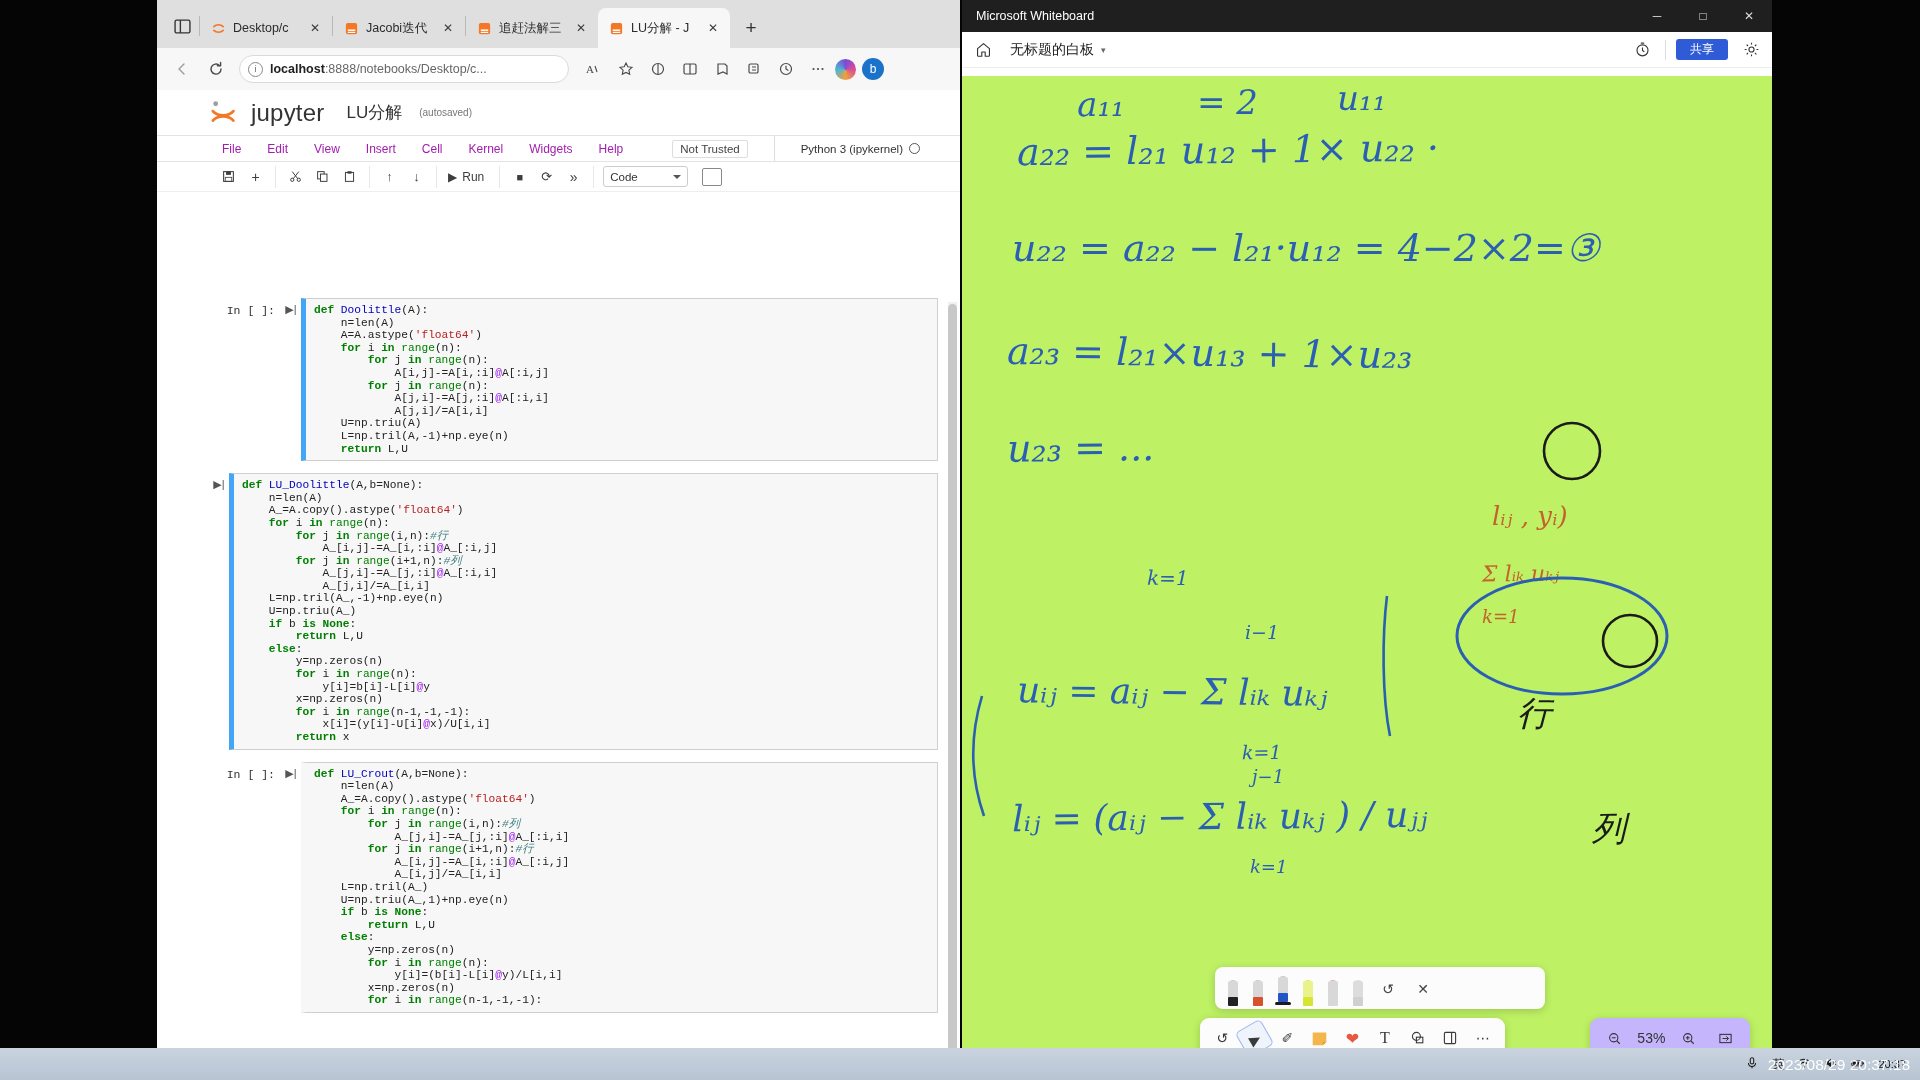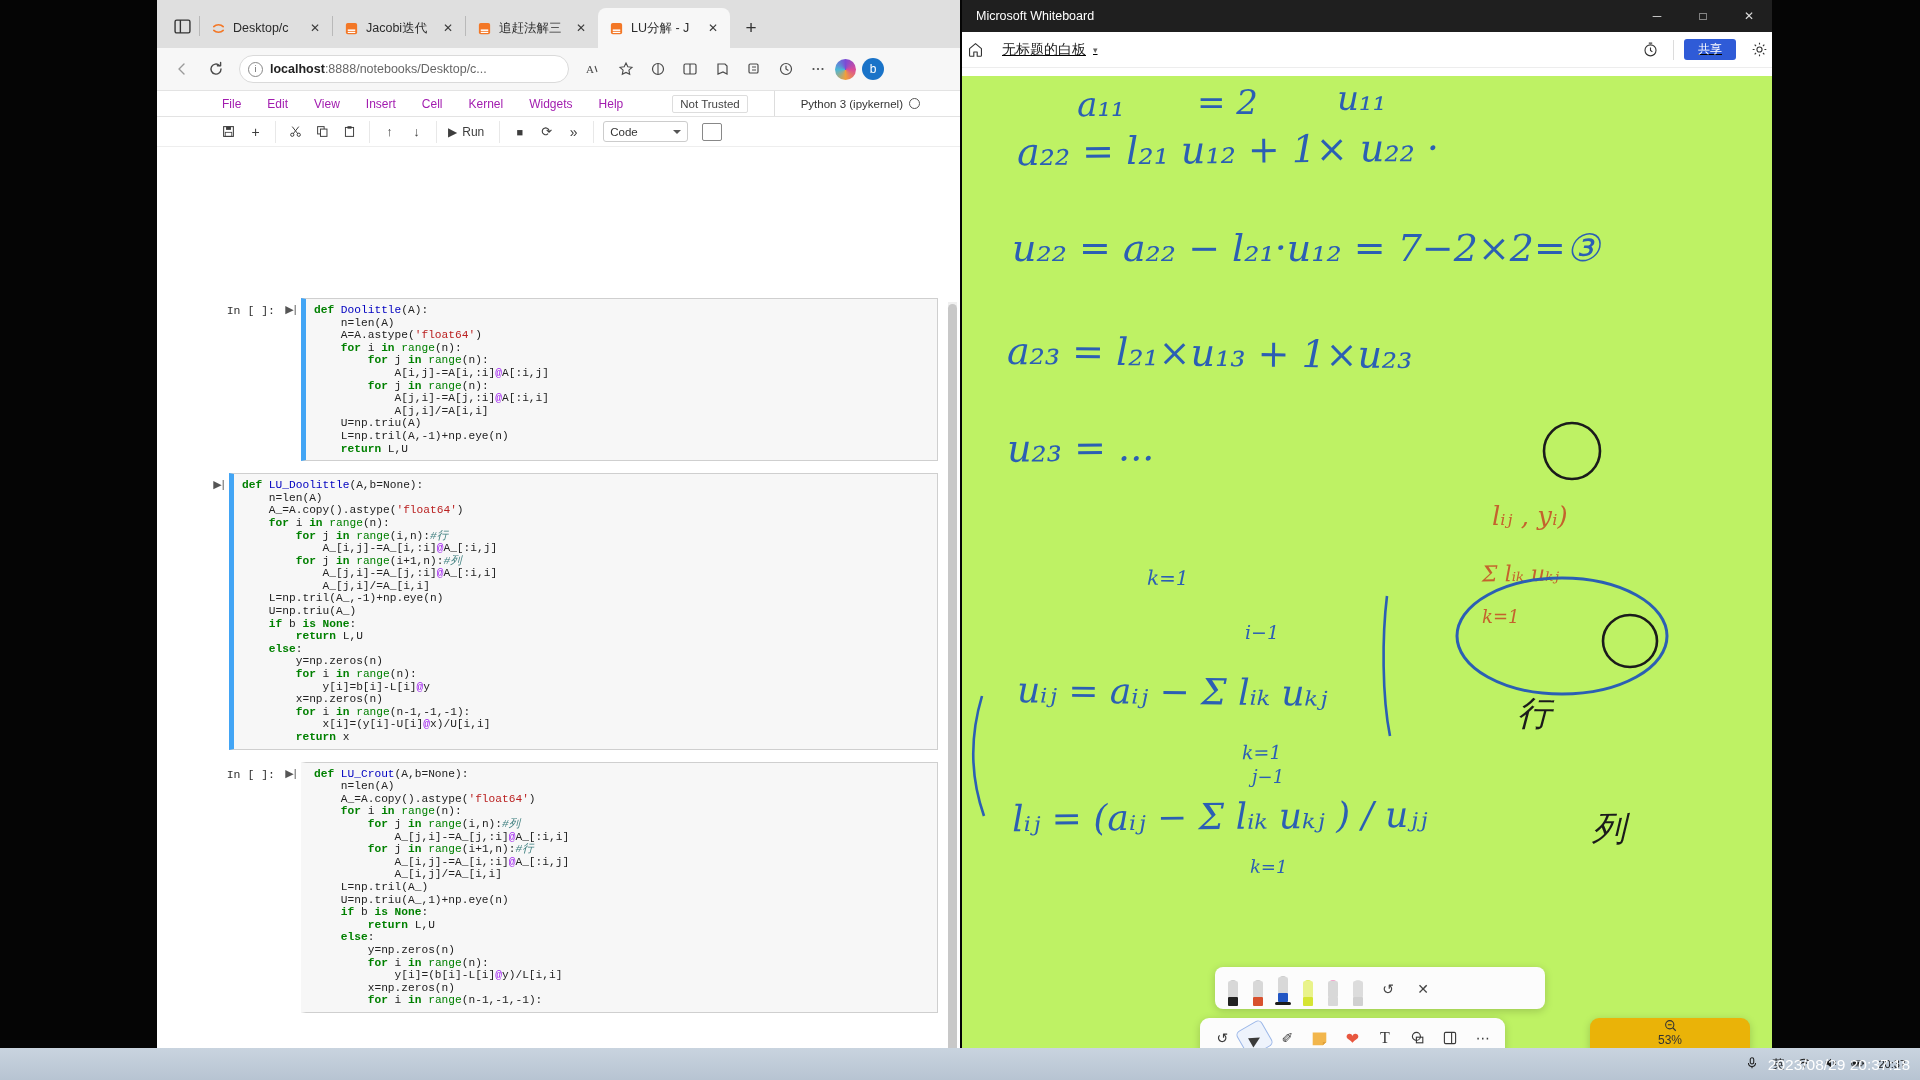--- a/index.html
+++ b/index.html
@@ -99,21 +99,21 @@
 
   .nb-scrollbar { position:absolute; right:3px; top:4px; width:9px; bottom:4px; }
   .nb-scrollbar .track { position:absolute; inset:0; background:#f0f0f0;}
   .nb-scrollbar .thumb { position:absolute; left:0; width:9px; top:2px; height:760px; background:#c8c8c8; border-radius:5px;}
 
   
   .wb-window { position:absolute; left:962px; top:0; width:810px; height:1052px; background:#fff; overflow:hidden;}
   .wb-titlebar { height:32px; background:#1f1f1f; color:#fff; display:flex; align-items:center; padding-left:14px; font-size:12.5px;}
   .wb-wctl { margin-left:auto; display:flex; height:32px;}
   .wb-wctl div { width:46px; height:32px; display:flex;align-items:center;justify-content:center; color:#ddd; font-size:12px;}
-  .wb-header { height:36px; background:#fff; display:flex; align-items:center; padding: 0 0; gap:14px; border-bottom:1px solid #ededed;text-decoration:underline;}
+  .wb-header { height:36px; background:#fff; display:flex; align-items:center; padding: 0 8px; gap:14px; border-bottom:1px solid #ededed;}
   .wb-home { width:26px;height:26px;display:flex;align-items:center;justify-content:center;color:#333;}
   .wb-name { font-size:14px;color:#1a1a1a; display:flex; align-items:center; gap:7px;}
   .wb-name .chev { font-size:9px; color:#666;}
   .wb-hright { margin-left:auto; display:flex; align-items:center; gap:10px;}
   .wb-timer { width:26px;height:26px;display:flex;align-items:center;justify-content:center;color:#333;}
   .wb-vsep { width:1px;height:20px;background:#dcdcdc;}
   .wb-share { background:#2f5bd7; color:#fff; font-size:12px; padding:5px 14px; border-radius:3px; line-height:11px; text-align:center;}
   .wb-gear { width:26px;height:26px;display:flex;align-items:center;justify-content:center;color:#333;}
 
   .wb-canvas { position:absolute; left:0; right:0; top:76px; bottom:0; background:#bef264; overflow:hidden;}
@@ -127,22 +127,22 @@
   .pen { width:16px; position:relative; height:34px;}
   .pen .body { position:absolute; bottom:8px; left:3px; width:10px; height:17px; background:#d8d8d8; border-radius:2px;}
   .pen .nib { position:absolute; bottom:0px; left:3px; width:10px; height:9px; border-radius:1px;}
   .pen .tip { position:absolute; bottom:17px; left:5px; width:6px; height:9px; background:#cfcfcf; border-radius:2px 2px 0 0;}
   .tray-btn { width:26px;height:30px;display:flex;align-items:center;justify-content:center;color:#444;font-size:14px; margin-bottom:2px;}
 
   .wb-toolbar { position:absolute; left:1200px; top:1018px; width:305px; height:40px; background:#fcfcfc;
      border-radius:9px; box-shadow:0 2px 9px rgba(0,0,0,.18); display:flex; align-items:center; justify-content:space-around; padding: 0 6px;}
   .wtool { width:29px;height:29px;display:flex;align-items:center;justify-content:center;color:#3a3a3a;font-size:14px;border-radius:5px;}
   .wtool.sel { border:1.4px solid #9ab6e8; background:#eef3fc;}
-  .zoom-bar { position:absolute; left:1590px; top:1018px; width:160px; height:40px; background:#eab308;
-     border-radius:9px; box-shadow:0 2px 9px rgba(0,0,0,.18); display:flex; align-items:center; justify-content:space-around; padding: 0 6px; font-size:12px; color:#333;flex-direction:column;}
+  .zoom-bar { position:absolute; left:1590px; top:1018px; width:160px; height:40px; background:#c4b5fd;
+     border-radius:9px; box-shadow:0 2px 9px rgba(0,0,0,.18); display:flex; align-items:center; justify-content:space-around; padding: 0 6px; font-size:14px; color:#333;}
 
   
   .big-title {
     position:absolute; left:290px; top:420px; width:1330px; height:220px;
     font-family:"DejaVu Sans", sans-serif; font-weight:bold; font-size:175px; line-height:200px;
     color:#ffe22e; -webkit-text-stroke: 15px #111; paint-order: stroke fill;
     letter-spacing:4px; text-align:left; white-space:nowrap;
   }
   .big-title span { -webkit-text-stroke: 15px #111; paint-order: stroke fill; }
 
@@ -287,20 +287,32 @@
               <circle cx="8" cy="8" r="1.1" fill="#4a4a4a"></circle>
               <circle cx="12.5" cy="8" r="1.1" fill="#4a4a4a"></circle>
             </svg>
         </div>
         <div class="copilot-dot"></div>
         <div class="profile-dot">b</div>
       </div>
     </div>
 
     <div class="jpage">
+      <div class="jheader">
+        <span class="jlogo">
+          <svg viewBox="0 0 34 30" width="32" height="28">
+            <circle cx="7" cy="4" r="2.6" fill="#9e9e9e"></circle>
+            <path d="M4 12c5 6 17 6 22 0" stroke="#f37726" stroke-width="3" fill="none" stroke-linecap="round"></path>
+            <path d="M4 22c5-6 17-6 22 0" stroke="#f37726" stroke-width="3" fill="none" stroke-linecap="round"></path>
+          </svg>
+        </span>
+        <span class="jword">jupyter</span>
+        <span class="jtitle">LU分解</span>
+        <span class="jauto">(autosaved)</span>
+      </div>
 
       <div class="jmenubar">
         <span class="jmenu">File</span>
         <span class="jmenu">Edit</span>
         <span class="jmenu">View</span>
         <span class="jmenu">Insert</span>
         <span class="jmenu">Cell</span>
         <span class="jmenu">Kernel</span>
         <span class="jmenu">Widgets</span>
         <span class="jmenu">Help</span>
@@ -432,21 +444,21 @@
       </div>
     </div>
 
     <div class="wb-canvas">
 
       <div id="ink-layer" style="position:absolute;inset:0;">
           <div class="ink" style="left: 115px; top: 8px; font-size: 34px; transform: rotate(-0.6deg);">a₁₁</div>
           <div class="ink" style="left: 235px; top: 6px; font-size: 34px; transform: rotate(0deg);">= 2</div>
           <div class="ink" style="left: 375px; top: 2px; font-size: 34px; transform: rotate(0.6deg);">u₁₁</div>
           <div class="ink" style="left: 55px; top: 52px; font-size: 38px; transform: rotate(-0.6deg);">a₂₂ = l₂₁ u₁₂ + 1× u₂₂ ·</div>
-          <div class="ink" style="left: 50px; top: 150px; font-size: 38px; transform: rotate(0deg);">u₂₂ = a₂₂ − l₂₁·u₁₂ = 7−2×2=③</div>
+          <div class="ink" style="left: 50px; top: 150px; font-size: 38px; transform: rotate(0deg);">u₂₂ = a₂₂ − l₂₁·u₁₂ = 4−2×2=③</div>
           <div class="ink" style="left: 45px; top: 255px; font-size: 38px; transform: rotate(0.6deg);">a₂₃ = l₂₁×u₁₃ + 1×u₂₃</div>
           <div class="ink" style="left: 45px; top: 350px; font-size: 38px; transform: rotate(-0.6deg);">u₂₃ = ...</div>
           <div class="ink org" style="left: 530px; top: 425px; font-size: 26px; transform: rotate(0deg);">lᵢⱼ , уᵢ)</div>
           <div class="ink" style="left: 185px; top: 490px; font-size: 20px; transform: rotate(0.6deg);">k=1</div>
           <div class="ink org" style="left: 520px; top: 485px; font-size: 22px; transform: rotate(-0.6deg);">Σ lᵢₖ uₖⱼ</div>
           <div class="ink org" style="left: 520px; top: 530px; font-size: 18px; transform: rotate(0deg);">k=1</div>
           <div class="ink" style="left: 55px; top: 595px; font-size: 36px; transform: rotate(0.6deg);">uᵢⱼ = aᵢⱼ − Σ lᵢₖ uₖⱼ</div>
           <div class="ink" style="left: 280px; top: 665px; font-size: 19px; transform: rotate(-0.6deg);">k=1</div>
           <div class="ink" style="left: 283px; top: 545px; font-size: 19px; transform: rotate(0deg);">i−1</div>
           <div class="ink blk" style="left: 555px; top: 615px; font-size: 34px; transform: rotate(0.6deg);">行</div>

